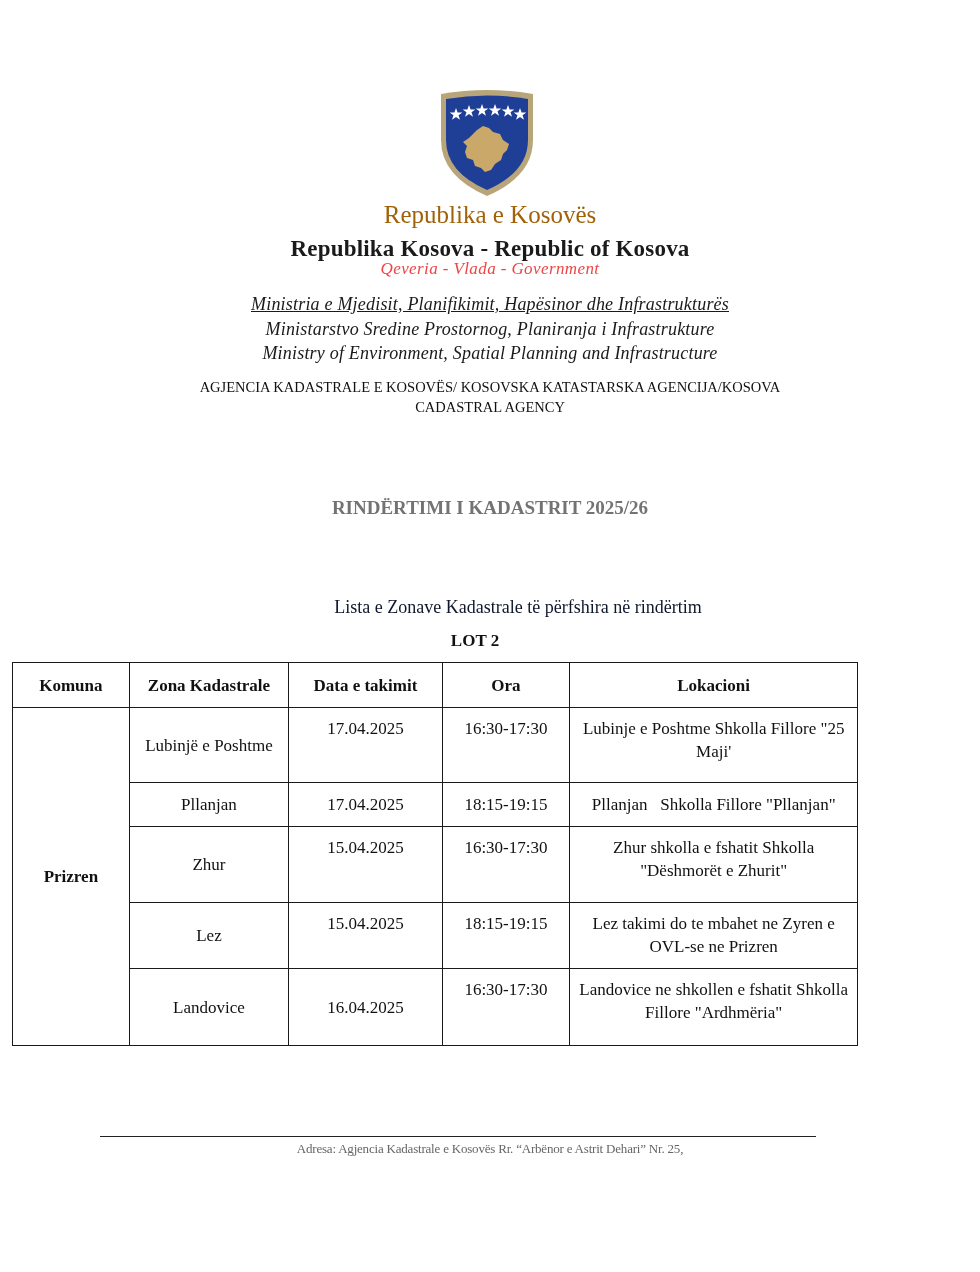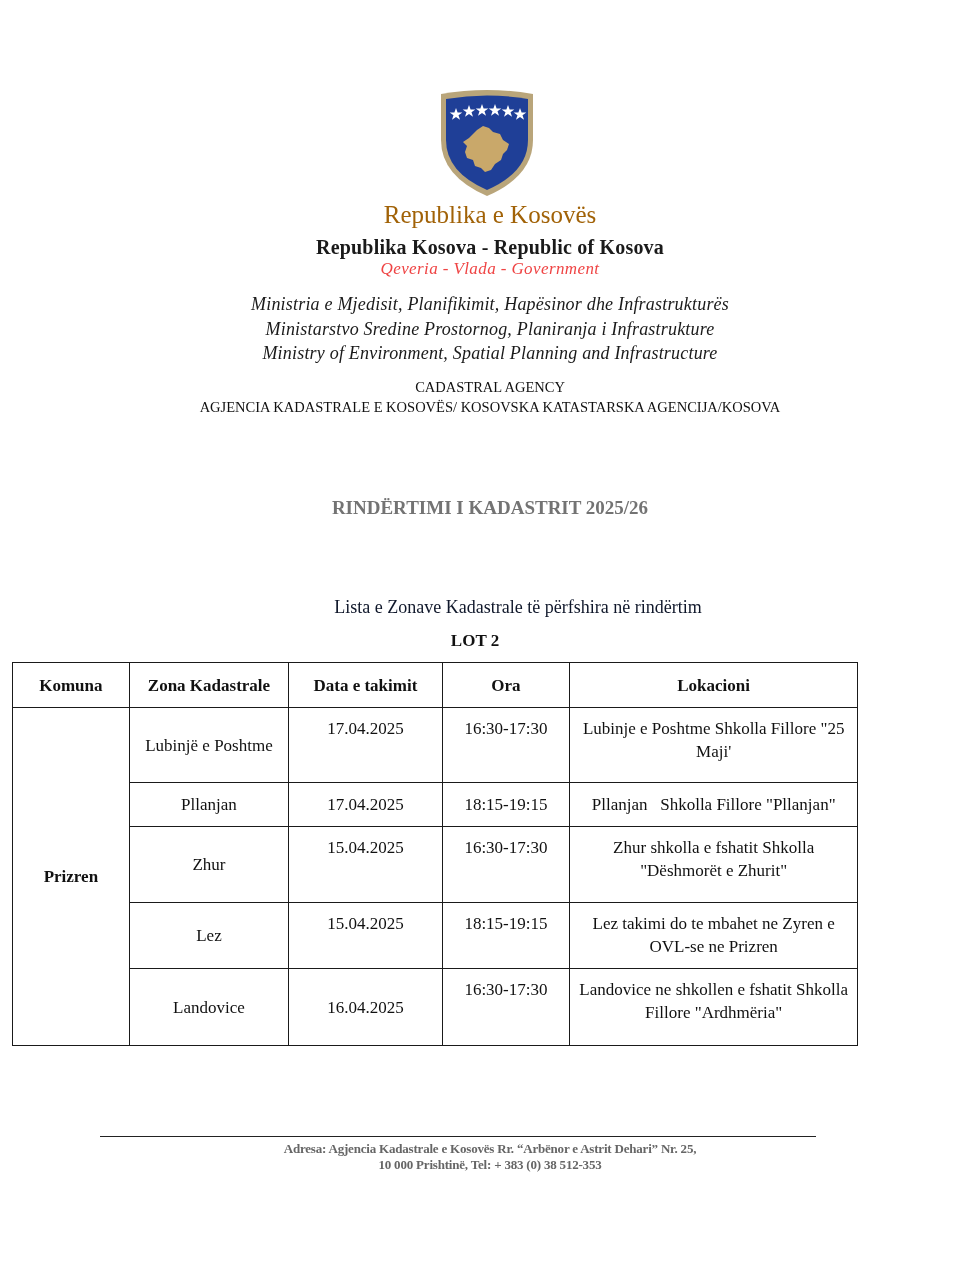--- a/index.html
+++ b/index.html
@@ -1,43 +1,43 @@
 <!DOCTYPE html>
 <html><head>
 <meta charset="utf-8">
 <style>
   html, body { margin: 0; padding: 0; background: #ffffff; }
   body { width: 980px; height: 1272px; position: relative; overflow: hidden; color: #111; }
   .abs { position: absolute; left: 0; width: 980px; text-align: center; }
   .serif { font-family: "Liberation Serif", "DejaVu Serif", serif; }
   .emblem { position: absolute; left: 437px; top: 88px; width: 100px; height: 110px; }
   .t-main { top: 201px; font-size: 25px; font-weight: normal; color: #a16207; }
-  .t-sub { top: 236px; font-size: 20px; font-weight: bold; color: #1a1a1a; letter-spacing: 0.2px; }
+  .t-sub { top: 236px; font-size: 23px; font-weight: bold; color: #1a1a1a; letter-spacing: 0.2px; }
   .t-gov { top: 259px; font-size: 17px; font-style: italic; color: #ef4444; letter-spacing: 0.4px; }
   .t-min { font-size: 18px; font-style: italic; color: #1a1a1a; letter-spacing: 0.2px; }
-  .t-min1 { top: 294px; }
+  .t-min1 { top: 294px; text-decoration: underline; }
   .t-min2 { top: 319px; }
   .t-min3 { top: 343px; }
   .t-agency { top: 377px; font-size: 14.5px; color: #111; line-height: 20px; font-weight: normal; }
   .t-agency span { display: block; }
   .t-title { top: 497px; font-size: 19px; font-weight: bold; color: #737373; }
   .t-list { top: 597px; font-size: 18px; color: #0f172a; padding-left: 28px; }
   .t-lot { top: 631px; left: -15px; font-size: 17px; font-weight: bold; color: #111; }
 
   table.grid { position: absolute; left: 12px; top: 662px; width: 846px; border-collapse: collapse;
     font-family: "Liberation Serif", "DejaVu Serif", serif; font-size: 17px; color: #111; }
   table.grid th, table.grid td { border: 1.5px solid #1a1a1a; text-align: center; padding: 0 6px; line-height: 23px; }
   table.grid th { font-weight: bold; height: 44px; font-size: 17px; }
   table.grid td.top { vertical-align: top; padding-top: 9px; }
   table.grid td.mid { vertical-align: middle; }
   td.komuna { font-weight: bold; vertical-align: middle; }
 
   .footer-line { position: absolute; left: 100px; top: 1136px; width: 716px; height: 0; border-top: 1.5px solid #222; }
   .footer { top: 1141px; font-size: 13px; color: #666; line-height: 16px; letter-spacing: -0.2px; }
-  .footer span { display: block; font-weight: bold; }
+  .footer span { display: block; }
 </style>
 </head>
 <body>
 
 <div class="emblem">
   <svg width="100" height="110" viewBox="0 0 100 110">
     <path d="M4 6 Q50 -2 96 6 L96 52 Q96 88 50 108 Q4 88 4 52 Z" fill="#b9a57a"></path>
     <path d="M9 11 Q50 4 91 11 L91 52 Q91 84 50 102 Q9 84 9 52 Z" fill="#1f3f97"></path>
     <g fill="#ffffff">
       <polygon points="17,24 18.6,28.5 23.3,28.5 19.5,31.3 21,35.8 17,33 13,35.8 14.5,31.3 10.7,28.5 15.4,28.5" transform="translate(2,-4)"></polygon>
@@ -51,22 +51,22 @@
   </svg>
 </div>
 
 <div class="abs serif t-main">Republika e Kosovës</div>
 <div class="abs serif t-sub">Republika Kosova - Republic of Kosova</div>
 <div class="abs serif t-gov">Qeveria - Vlada - Government</div>
 <div class="abs serif t-min t-min1">Ministria e Mjedisit, Planifikimit, Hapësinor dhe Infrastrukturës</div>
 <div class="abs serif t-min t-min2">Ministarstvo Sredine  Prostornog, Planiranja i Infrastrukture</div>
 <div class="abs serif t-min t-min3">Ministry of Environment, Spatial Planning and Infrastructure</div>
 <div class="abs serif t-agency">
+  <span>AGJENCIA KADASTRALE E KOSOVËS/ KOSOVSKA KATASTARSKA AGENCIJA/KOSOVA</span>
   <span>CADASTRAL AGENCY</span>
-  <span>AGJENCIA KADASTRALE E KOSOVËS/ KOSOVSKA KATASTARSKA AGENCIJA/KOSOVA</span>
 </div>
 
 <div class="abs serif t-title">RINDËRTIMI I KADASTRIT 2025/26</div>
 <div class="abs serif t-list">Lista e Zonave Kadastrale të përfshira në rindërtim</div>
 <div class="abs serif t-lot">LOT 2</div>
 
 <table class="grid">
   <colgroup>
     <col style="width:133px">
     <col style="width:186px">
@@ -114,14 +114,13 @@
       <td class="mid">16.04.2025</td>
       <td class="top">16:30-17:30</td>
       <td class="top">Landovice ne shkollen e fshatit Shkolla Fillore "Ardhmëria"</td>
     </tr>
   </tbody>
 </table>
 
 <div class="footer-line"></div>
 <div class="abs serif footer">
   <span>Adresa: Agjencia Kadastrale e Kosovës Rr. “Arbënor e Astrit Dehari” Nr. 25,</span>
-  <span>10 000 Prishtinë, Tel: + 383 (0) 38 512-353</span>
 </div>
 
 </body></html>

